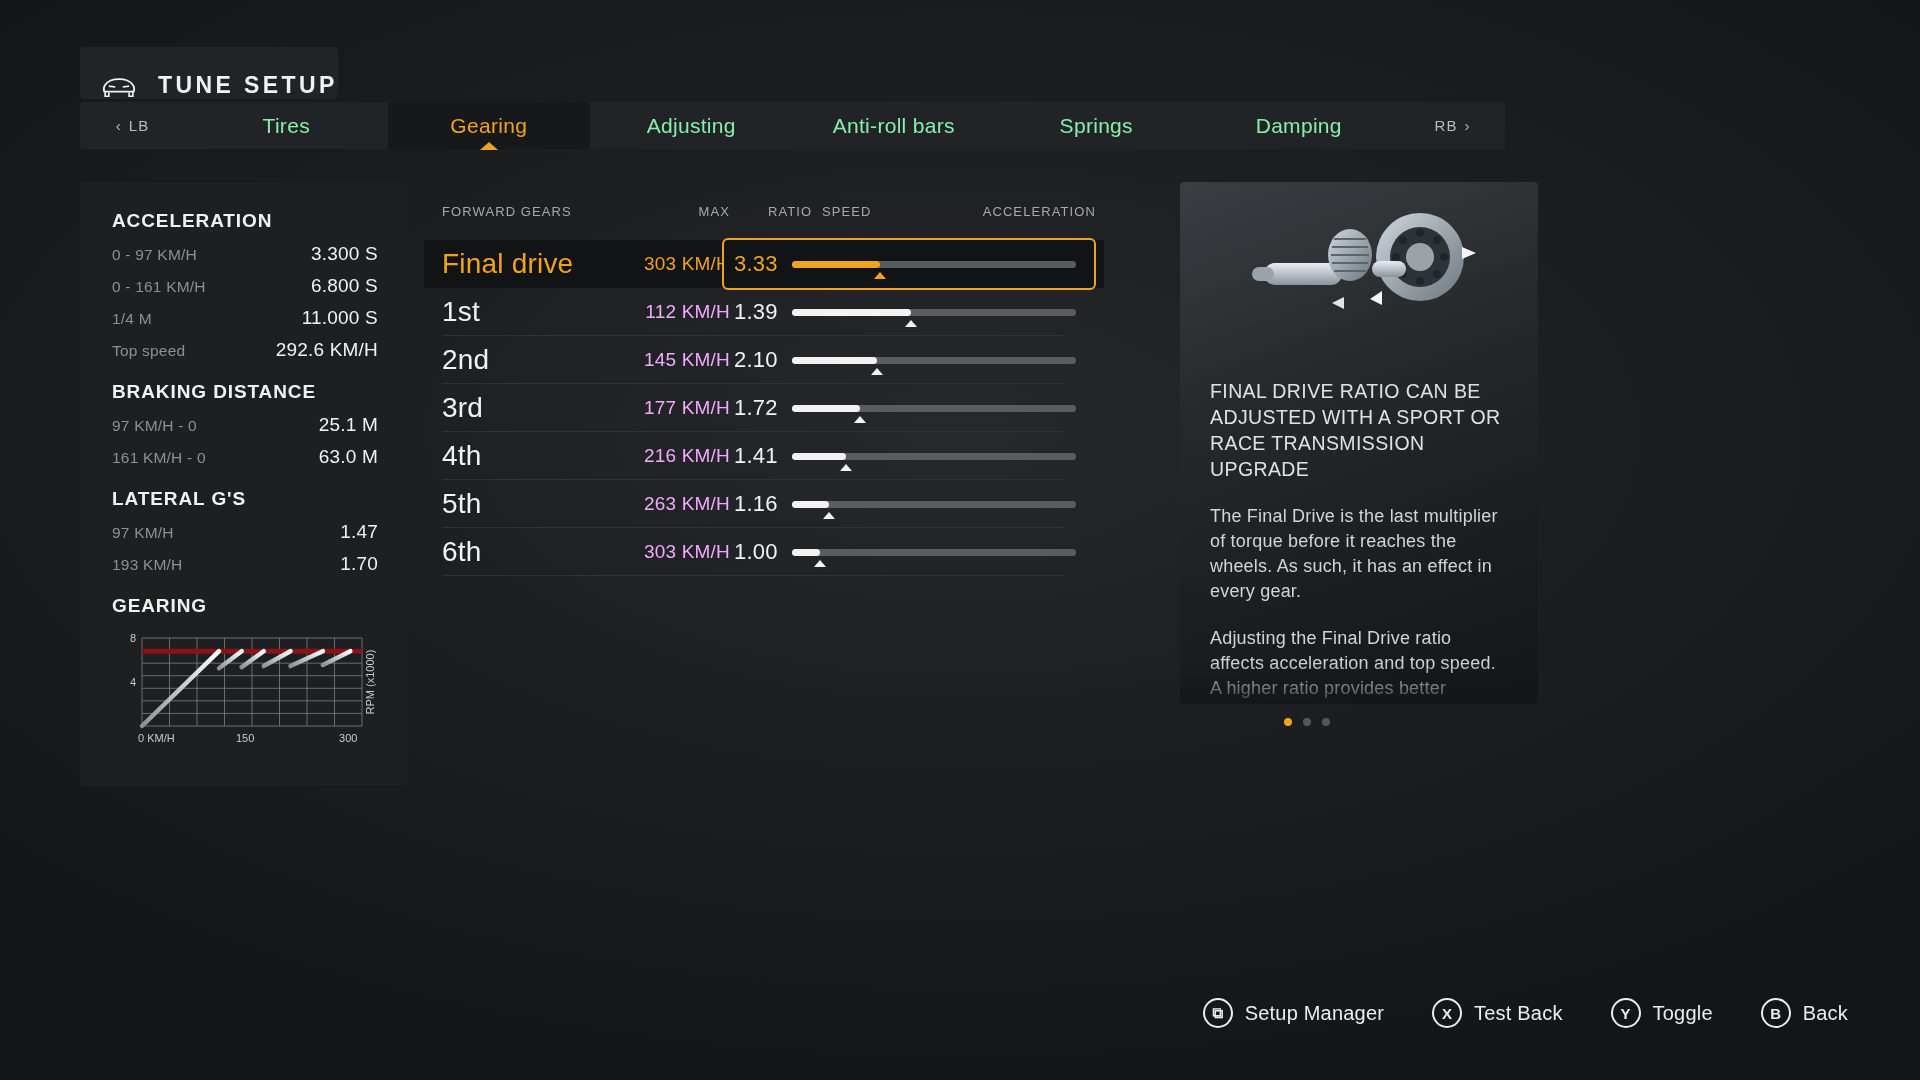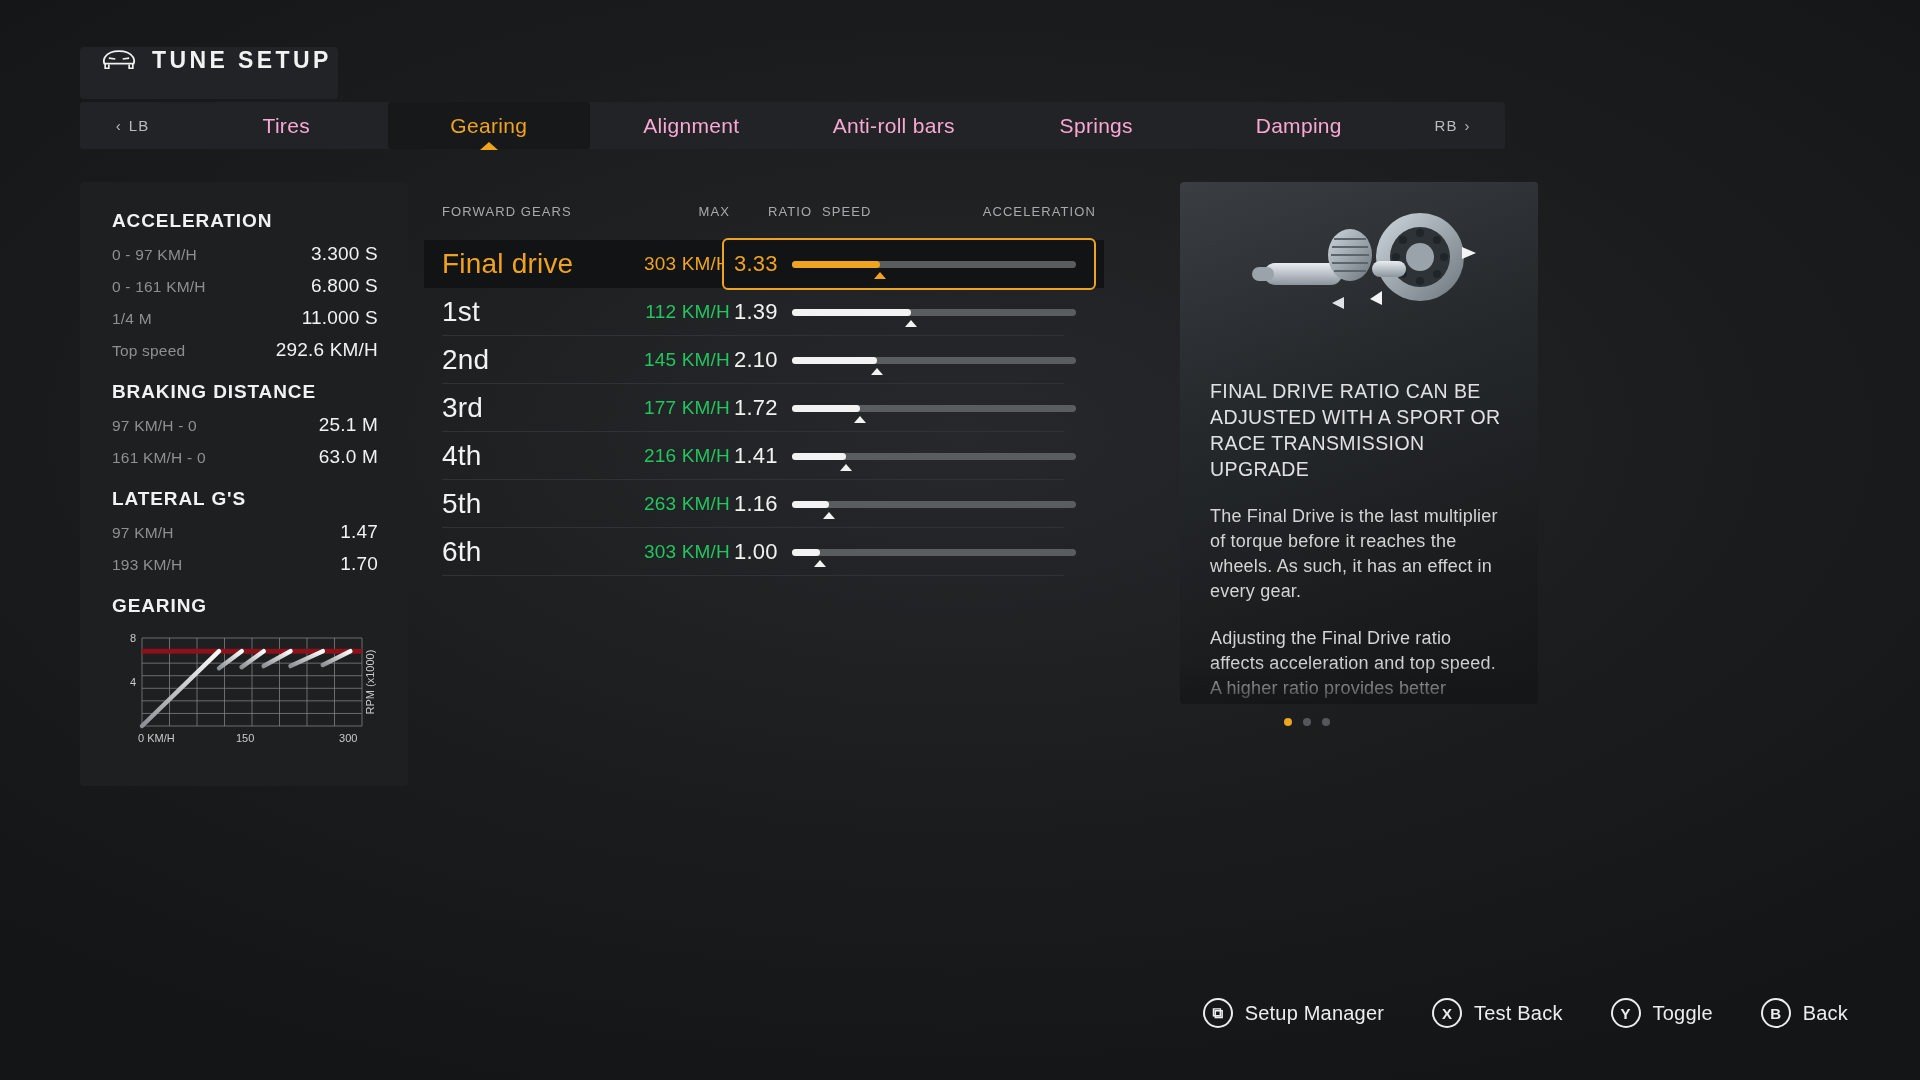--- a/index.html
+++ b/index.html
@@ -11,29 +11,29 @@
   }
   body {
     background:
       radial-gradient(ellipse 1400px 700px at 50% 40%, #26282b 0%, #1b1c1e 55%, #141517 100%);
     position: relative;
   }
   .condensed { font-stretch: condensed; letter-spacing: .2px; }
 
   
   #header-bar { position:absolute; left:80px; top:47px; width:258px; height:52px;
-    background:#212326; border-radius:4px; display:flex; align-items:flex-start; padding-left:20px; gap:14px; }
+    background:#212326; border-radius:4px; display:flex; align-items:flex-end; padding-left:20px; gap:20px; }
   #car-icon { width:38px; height:24px; flex:none; }
   #page-title { color:#f2f2f2; font-size:23px; font-weight:bold; letter-spacing:3.4px; }
 
   
   #tab-bar { position:absolute; left:80px; top:102px; width:1425px; height:47px;
     background:#212326; border-radius:3px; display:flex; align-items:stretch; }
   .tab { flex:1; display:flex; align-items:center; justify-content:center; position:relative;
-    color:#f9a8d4; font-size:21px; letter-spacing:.3px; cursor:pointer; }
+    color:#86efac; font-size:21px; letter-spacing:.3px; cursor:pointer; }
   .tab.shoulder { flex:0 0 105px; font-size:15px; color:#b9bbbd; letter-spacing:1px; gap:7px; }
   .tab.active { background:#17181a; color:#f0a31e; border-radius:3px; }
   .tab.active .tri { position:absolute; bottom:-1px; left:50%; transform:translateX(-50%);
     width:0;height:0;border-left:9px solid transparent;border-right:9px solid transparent;
     border-bottom:8px solid #f0a31e; }
 
   
   #stats-panel { position:absolute; left:80px; top:182px; width:328px; height:604px;
     background:#1d1f21; border-radius:4px; padding:28px 30px 0 32px; }
   .stat-head { color:#f2f2f2; font-size:19px; font-weight:bold; letter-spacing:.9px; margin-bottom:11px; }
@@ -52,21 +52,21 @@
   #gear-head { display:flex; height:58px; align-items:center; color:#a7aaac;
     font-size:13px; letter-spacing:1.1px; }
   .col-gear { width:196px; padding-left:18px; }
   .col-max  { width:110px; text-align:right; }
   .col-ratio{ width:82px; padding-left:38px; }
   .col-speed{ width:110px; padding-left:10px; }
   .col-accel{ flex:1; text-align:right; padding-right:8px; }
 
   .gear-row { position:relative; height:48px; display:flex; align-items:center; }
   .gear-row .name { width:196px; padding-left:18px; color:#f2f2f2; font-size:28px; }
-  .gear-row .max  { width:110px; text-align:right; color:#22c55e; font-size:19px; }
+  .gear-row .max  { width:110px; text-align:right; color:#f0abfc; font-size:19px; }
   .gear-row .sep  { position:absolute; left:18px; right:380px; bottom:0; height:1px; background:#303335; }
   .gear-row.selected { background:#121315; }
   .gear-row.selected .name, .gear-row.selected .max { color:#f0a31e; }
 
   
   .slider-cell { position:absolute; left:300px; top:0; height:48px; width:370px;
     display:flex; align-items:center; }
   .slider-cell .ratio { width:68px; color:#f2f2f2; font-size:22px; padding-left:10px; }
   .track { position:relative; flex:1; height:7px; background:#5a5d60; border-radius:4px; margin-right:18px; }
   .fill  { position:absolute; left:0; top:0; height:7px; background:#f2f2f2; border-radius:4px; }
@@ -119,21 +119,21 @@
     <span>LB</span>
   </div>
   <div class="tab">
       <span>Tires</span>
     </div>
   <div class="tab active">
     <span>Gearing</span>
     <span class="tri"></span>
   </div>
   <div class="tab">
-      <span>Alignment</span>
+      <span>Adjusting</span>
     </div>
   <div class="tab">
       <span>Anti-roll bars</span>
     </div>
   <div class="tab">
       <span>Springs</span>
     </div>
   <div class="tab">
       <span>Damping</span>
     </div>

